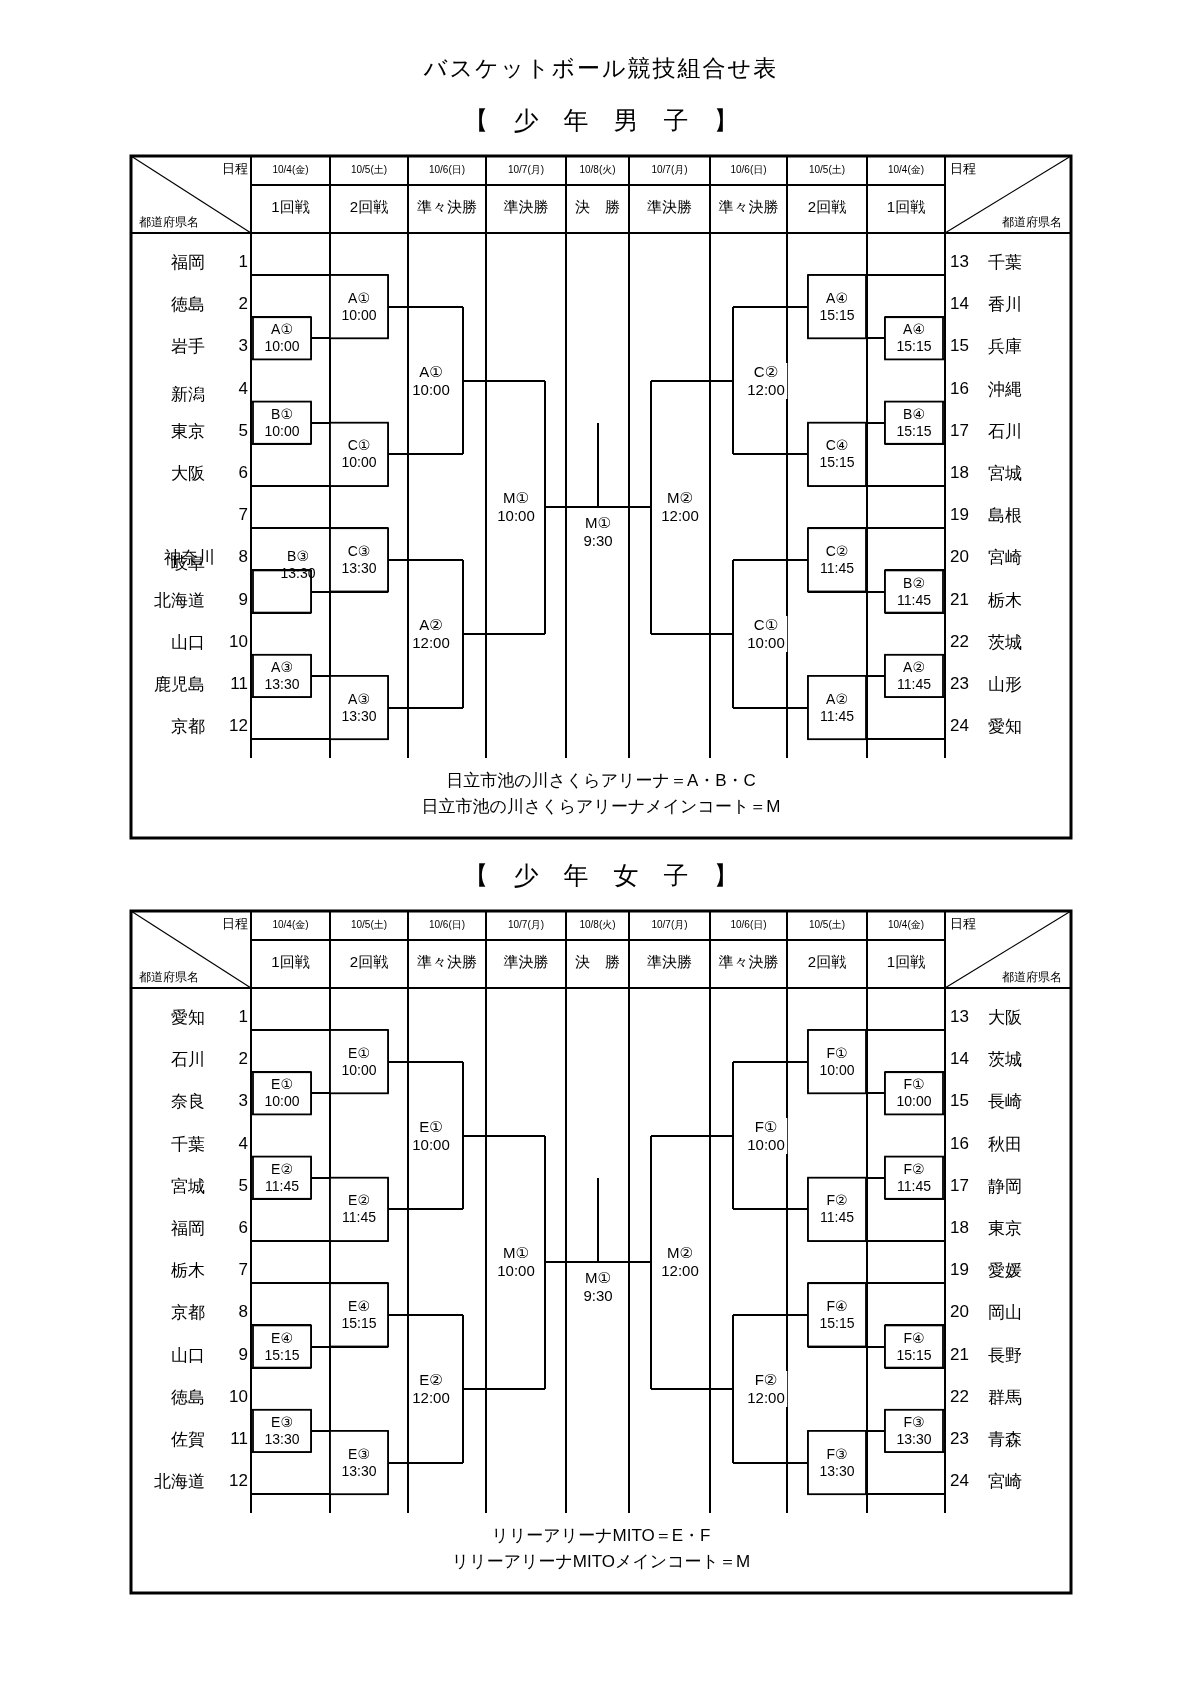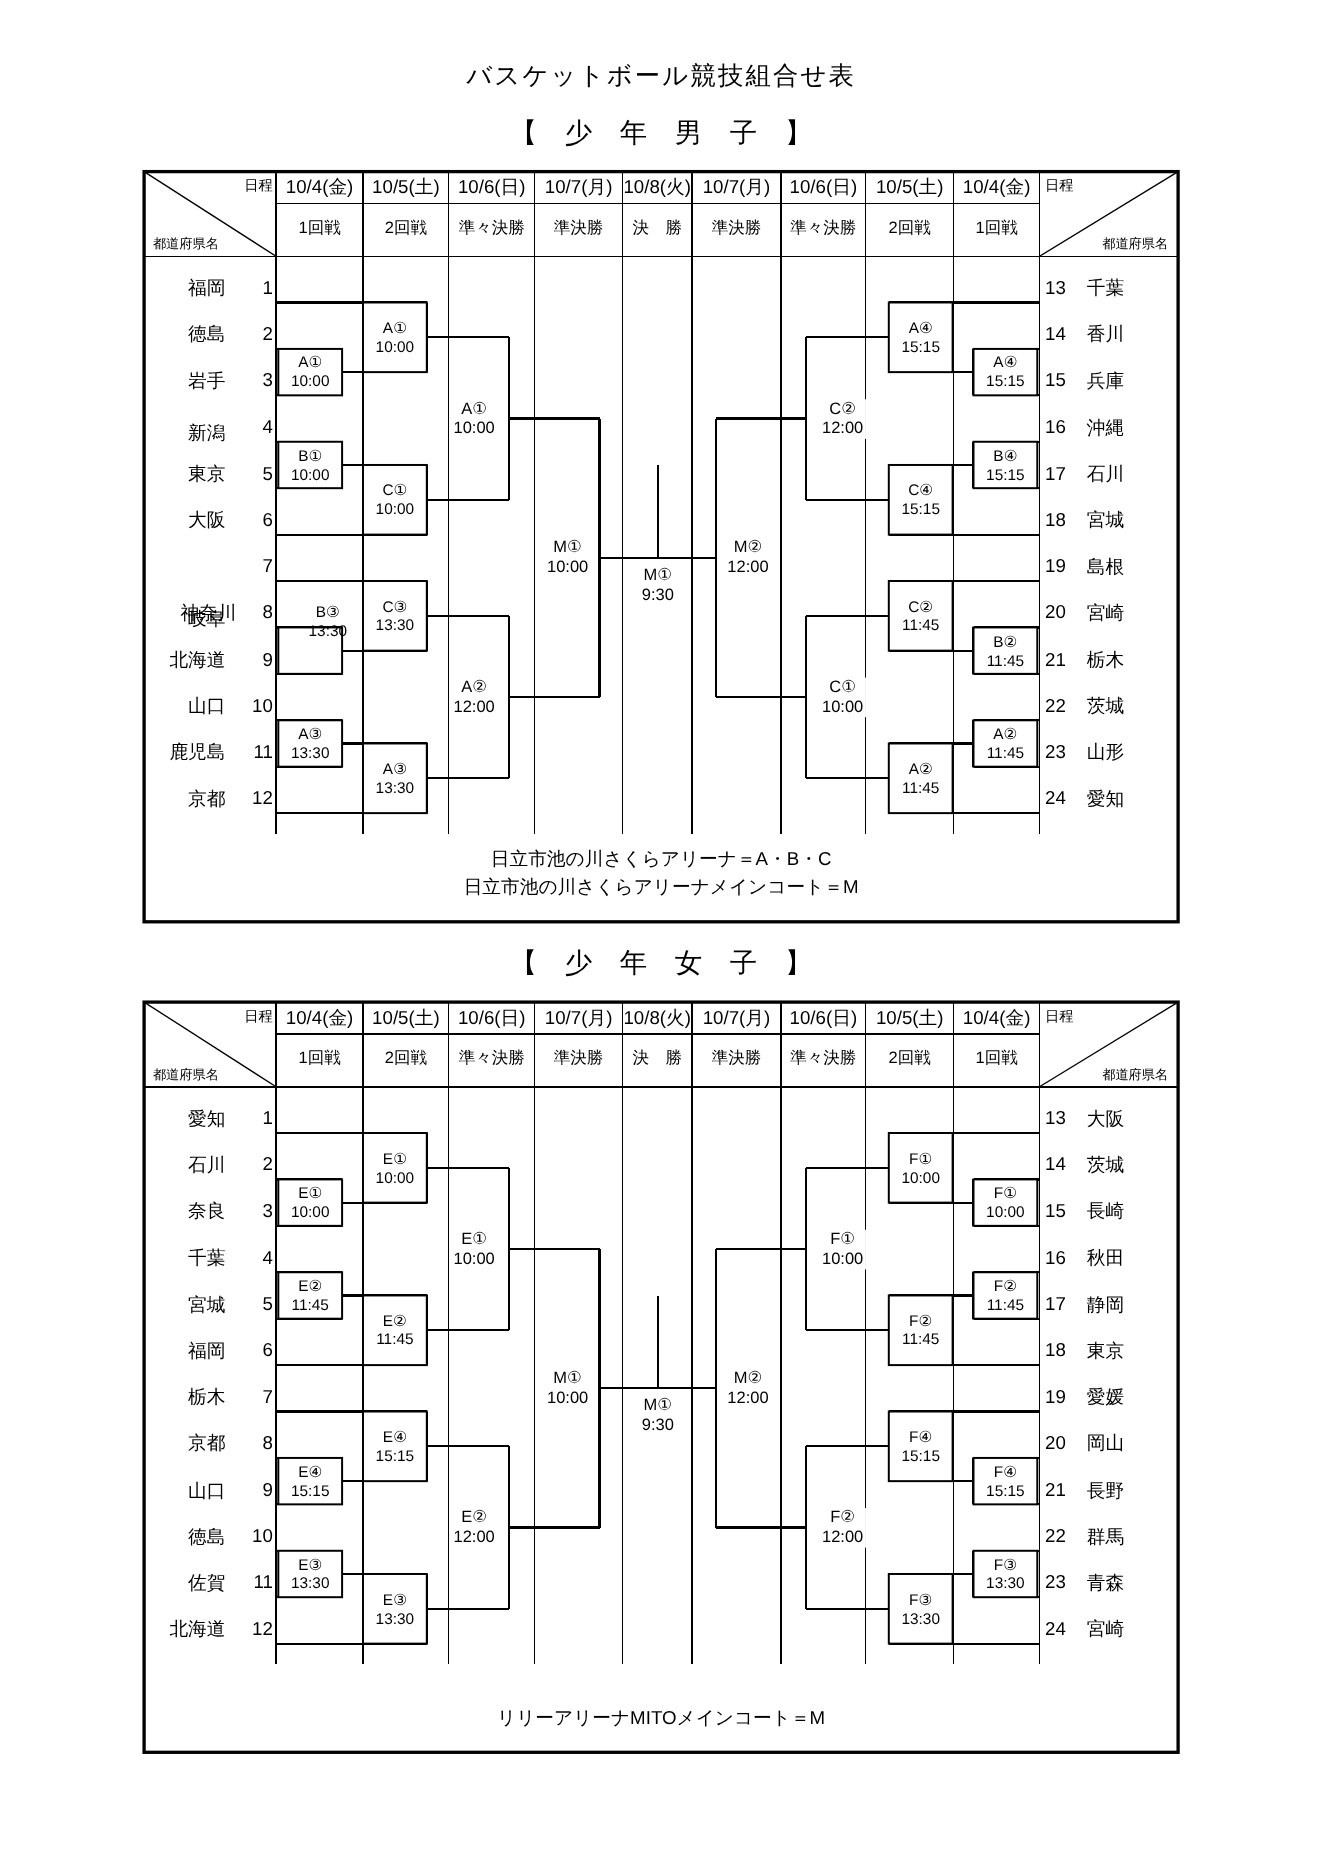--- a/index.html
+++ b/index.html
@@ -9,21 +9,21 @@
   .txt{position:absolute;z-index:2;white-space:nowrap;transform:translate(-50%,-50%);}
   .txt.ra{transform:translate(-100%,-50%);}
   .txt.la{transform:translate(0,-50%);}
   .page-title{position:absolute;left:131px;width:940px;top:53px;text-align:center;
               font-size:23px;letter-spacing:2px;z-index:2;}
   .bracket-title{position:absolute;left:131px;width:940px;text-align:center;
                  font-size:25px;z-index:2;}
   .bt0{top:104px;} .bt1{top:859px;}
   .venue{position:absolute;left:131px;width:940px;text-align:center;font-size:17px;z-index:2;}
   .v00{top:769px;} .v01{top:795px;} .v10{top:1524px;} .v11{top:1550px;}
-  .date{font-size:17px;}
+  .date{font-size:10px;}
   .round{font-size:15px;}
   .corner{font-size:13px;}
   .corner-pref{font-size:12px;}
   .team-name{font-size:17px;}
   .team-no{font-size:17px;}
   .box-label{font-size:14px;line-height:17px;text-align:center;z-index:3;}
   .plain-label{font-size:15px;line-height:18px;text-align:center;background:#fff;
                padding:0 2px;z-index:3;}
   .lbl-line{pointer-events:none;}
 </style>
@@ -232,20 +232,21 @@
       <line x1="598" y1="1178" x2="598" y2="1262.1" stroke="#000" stroke-width="2" shape-rendering="crispEdges"></line>
     </svg>
 
   <div class="page-title">バスケットボール競技組合せ表</div>
 
   <div class="bracket-title bt0">【　少　年　男　子　】</div>
   <div class="bracket-title bt1">【　少　年　女　子　】</div>
 
   <div class="venue v00">日立市池の川さくらアリーナ＝A・B・C</div>
   <div class="venue v01">日立市池の川さくらアリーナメインコート＝M</div>
+  <div class="venue v10">リリーアリーナMITO＝E・F</div>
   <div class="venue v11">リリーアリーナMITOメインコート＝M</div>
 <div class="txt date" style="left: 290.5px; top: 170px;">10/4(金)</div>
     <div class="txt round" style="left: 290.5px; top: 207px;">1回戦</div>
     <div class="txt date" style="left: 369px; top: 170px;">10/5(土)</div>
     <div class="txt round" style="left: 369px; top: 207px;">2回戦</div>
     <div class="txt date" style="left: 447px; top: 170px;">10/6(日)</div>
     <div class="txt round" style="left: 447px; top: 207px;">準々決勝</div>
     <div class="txt date" style="left: 526px; top: 170px;">10/7(月)</div>
     <div class="txt round" style="left: 526px; top: 207px;">準決勝</div>
     <div class="txt date" style="left: 597.5px; top: 170px;">10/8(火)</div>

